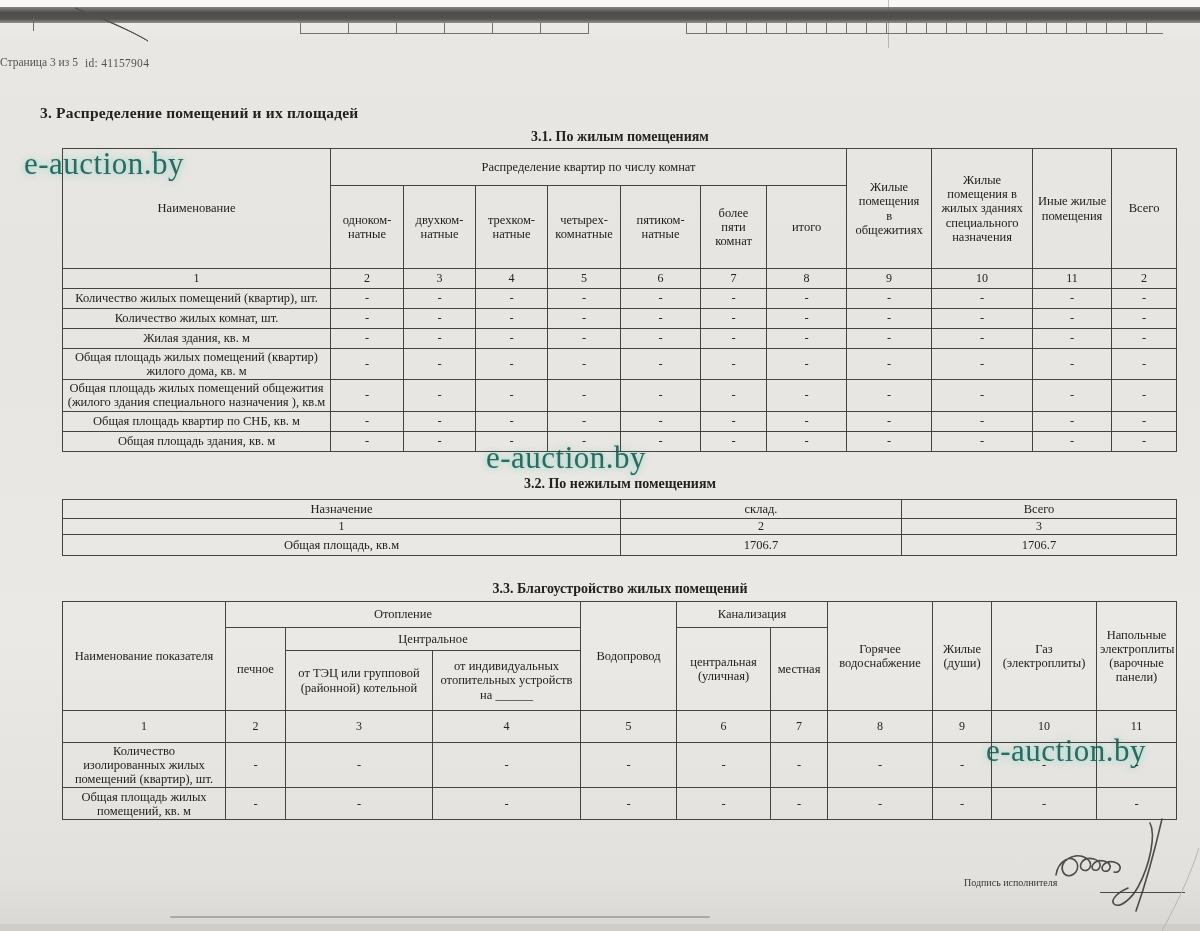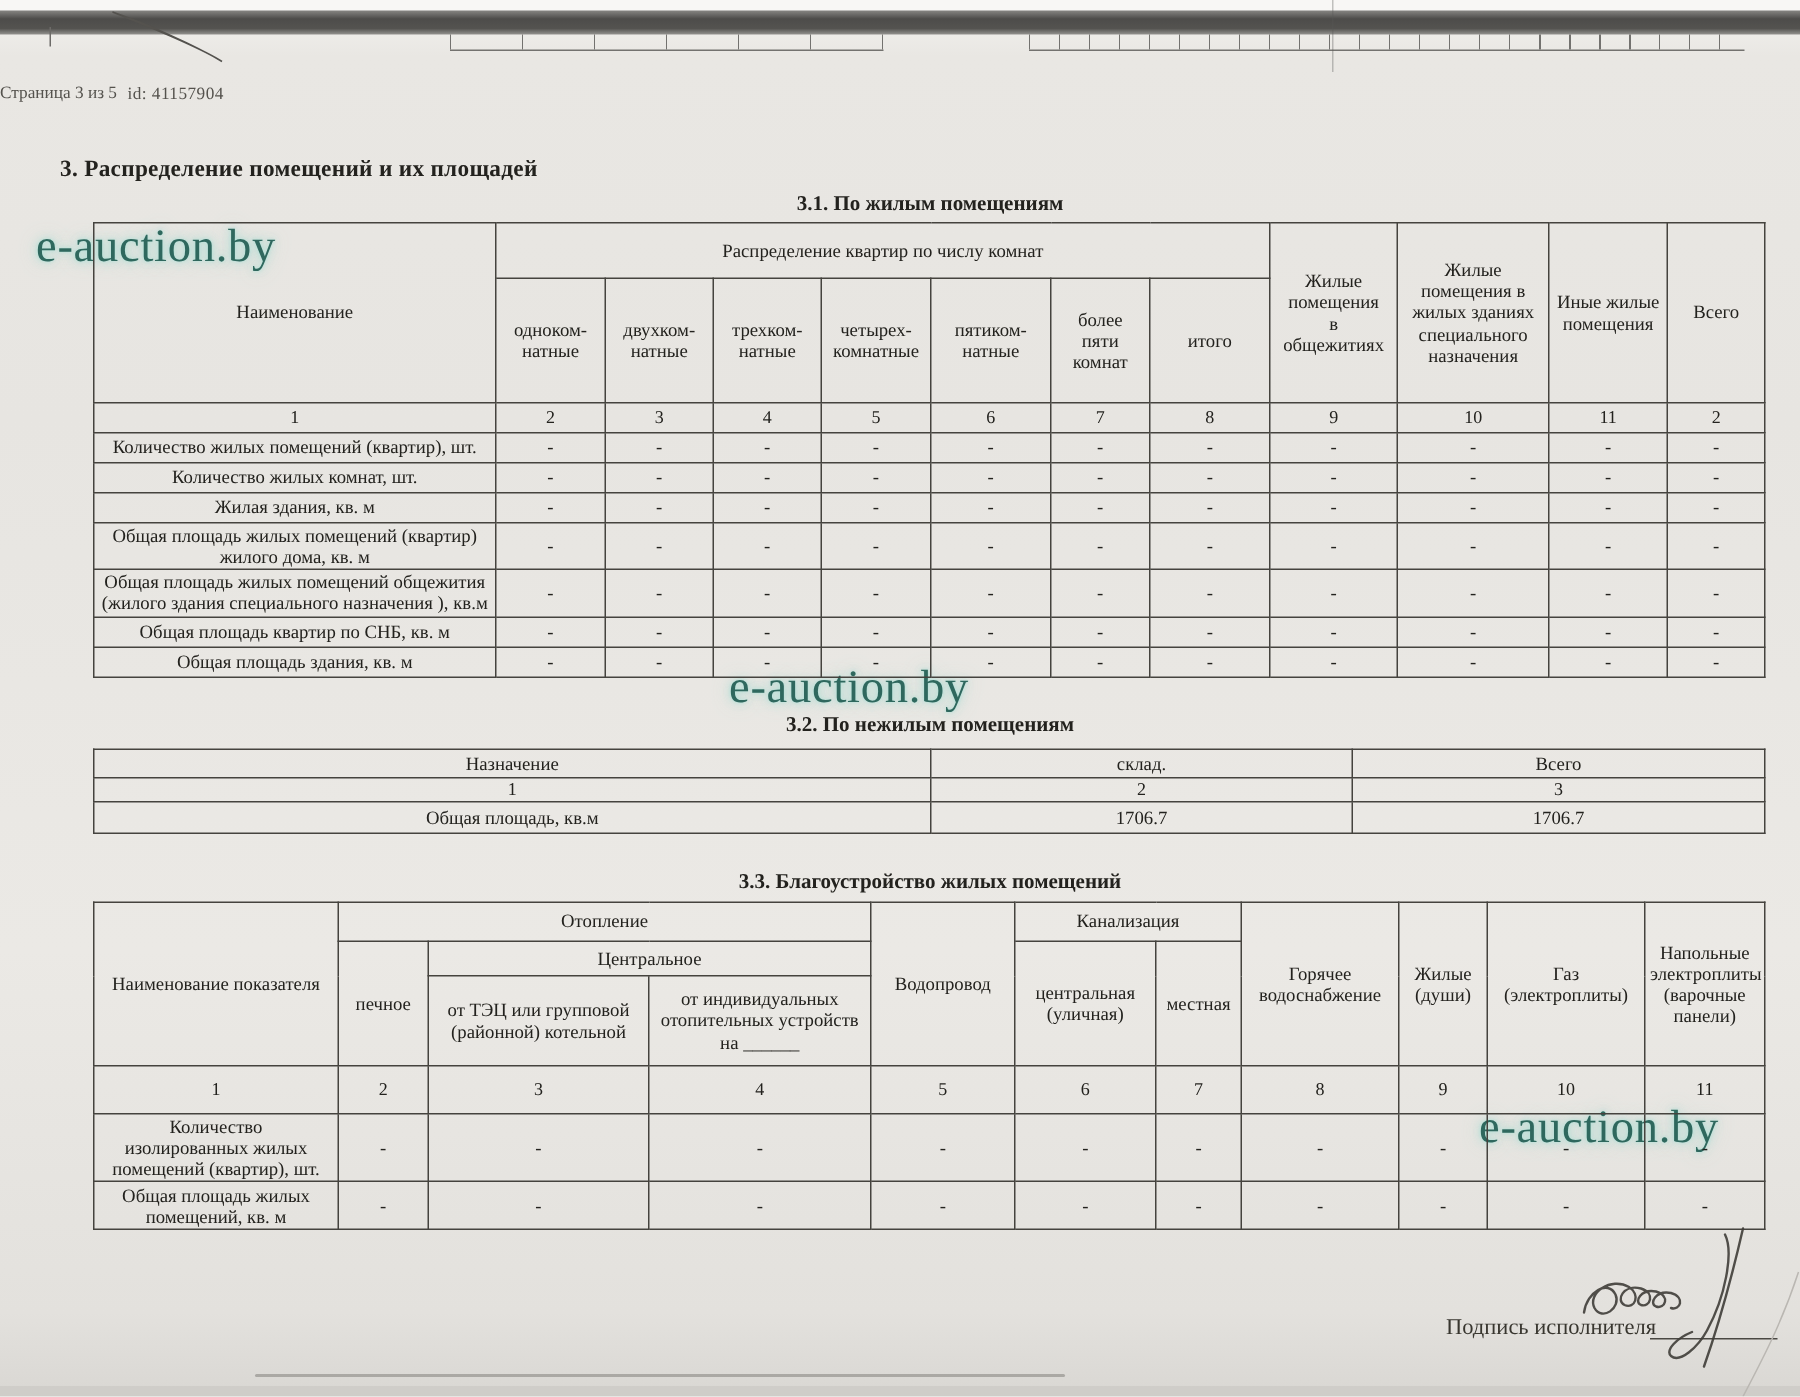--- a/index.html
+++ b/index.html
@@ -62,21 +62,21 @@
   #t32 tr.nums td{height:16px}
   #t32 tbody td{height:21px}
 
   #t33{top:601px}
   #t33 tr.h1 th{height:26px}
   #t33 tr.h2 th{height:23px}
   #t33 tr.h3 th{height:60px}
   #t33 tbody td{height:32px}
 
   
-  .sig-label{position:absolute;left:964px;top:877px;font-size:15px;color:#38362f}
+  .sig-label{position:absolute;left:964px;top:877px;font-size:10px;color:#38362f}
   .sig-line{position:absolute;left:1100px;top:892px;width:85px;border-bottom:1px solid #4a4843}
   .sig{position:absolute;left:1050px;top:815px}
 </style>
 </head>
 <body>
 
 <div class="top-white"></div>
 <div class="scan-top"></div>
 <div class="ticks ticks-a"></div>
 <div class="ticks ticks-b"></div>

